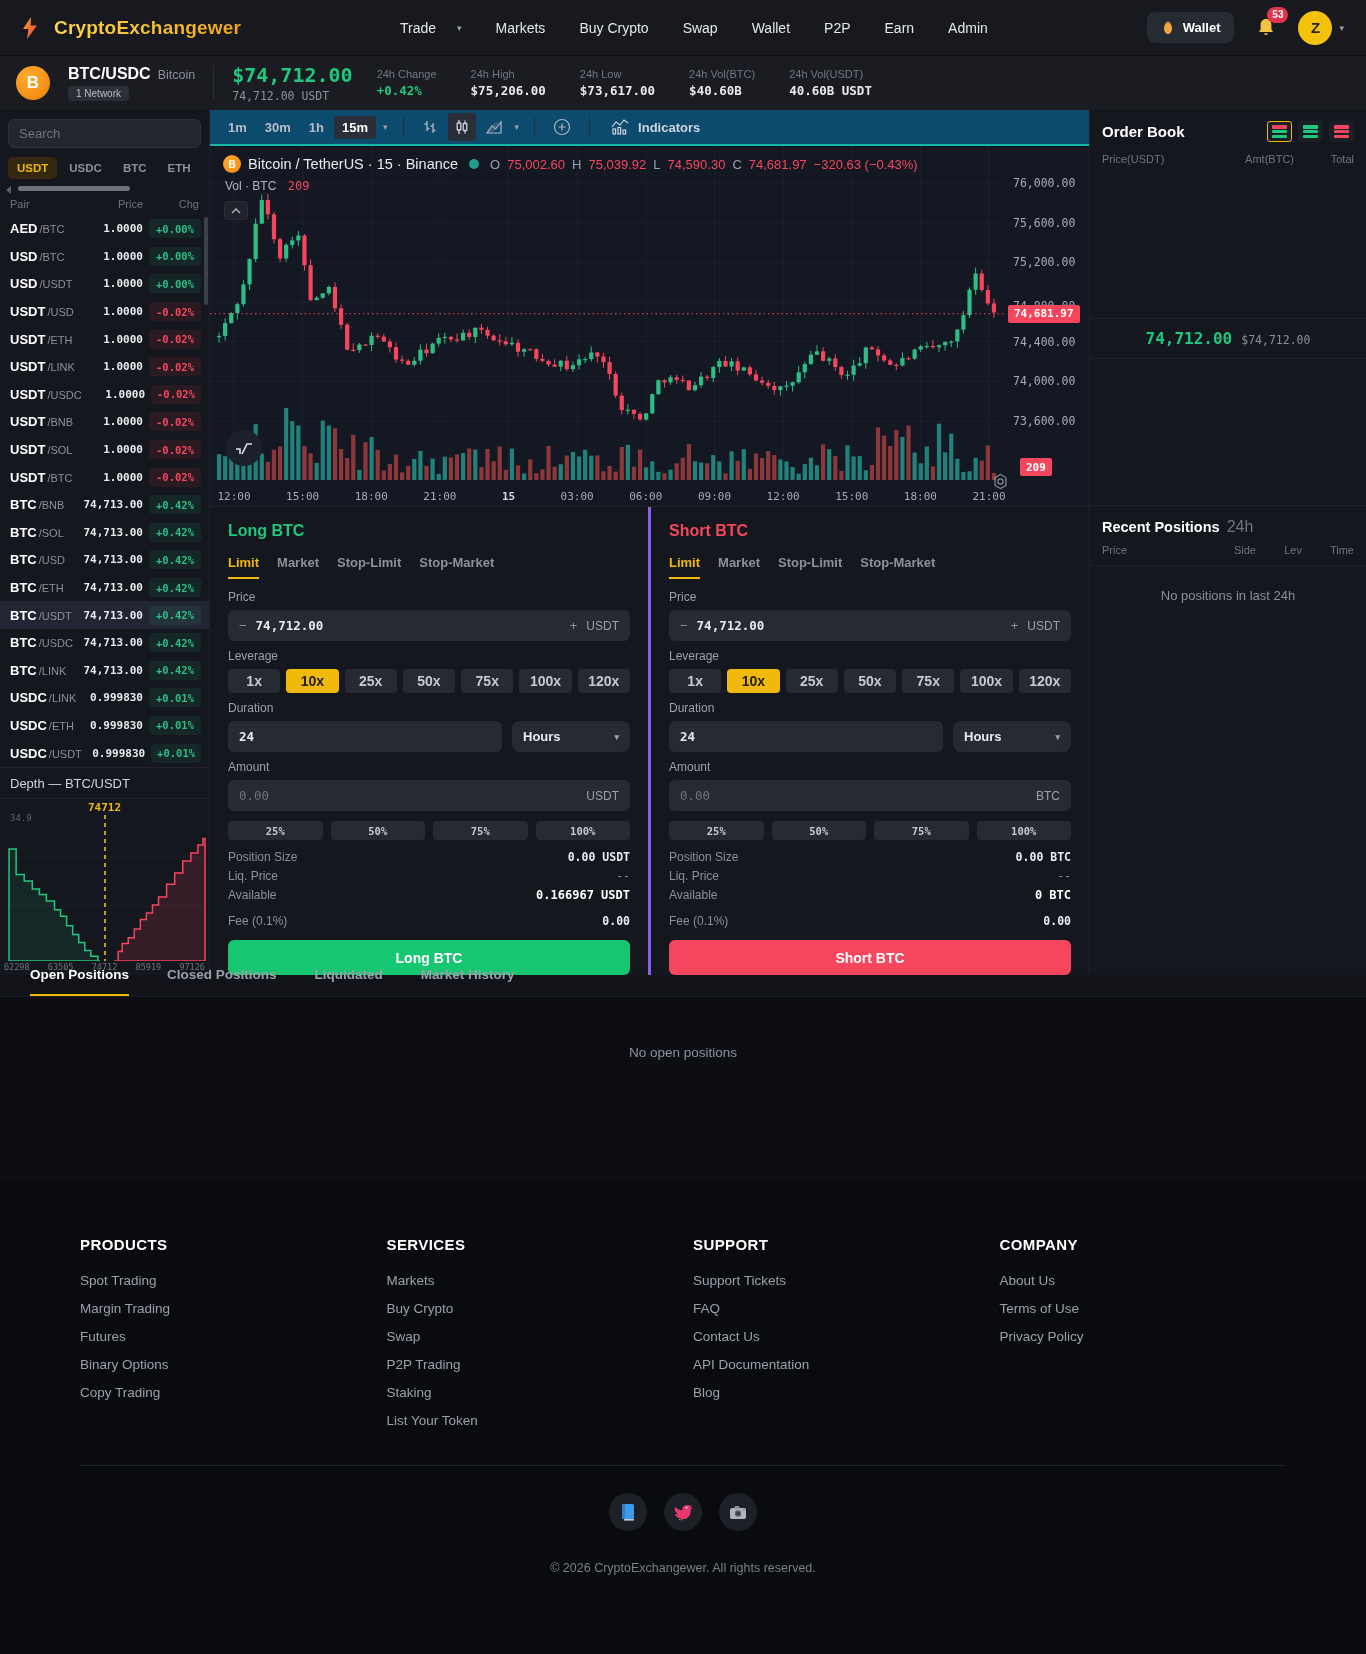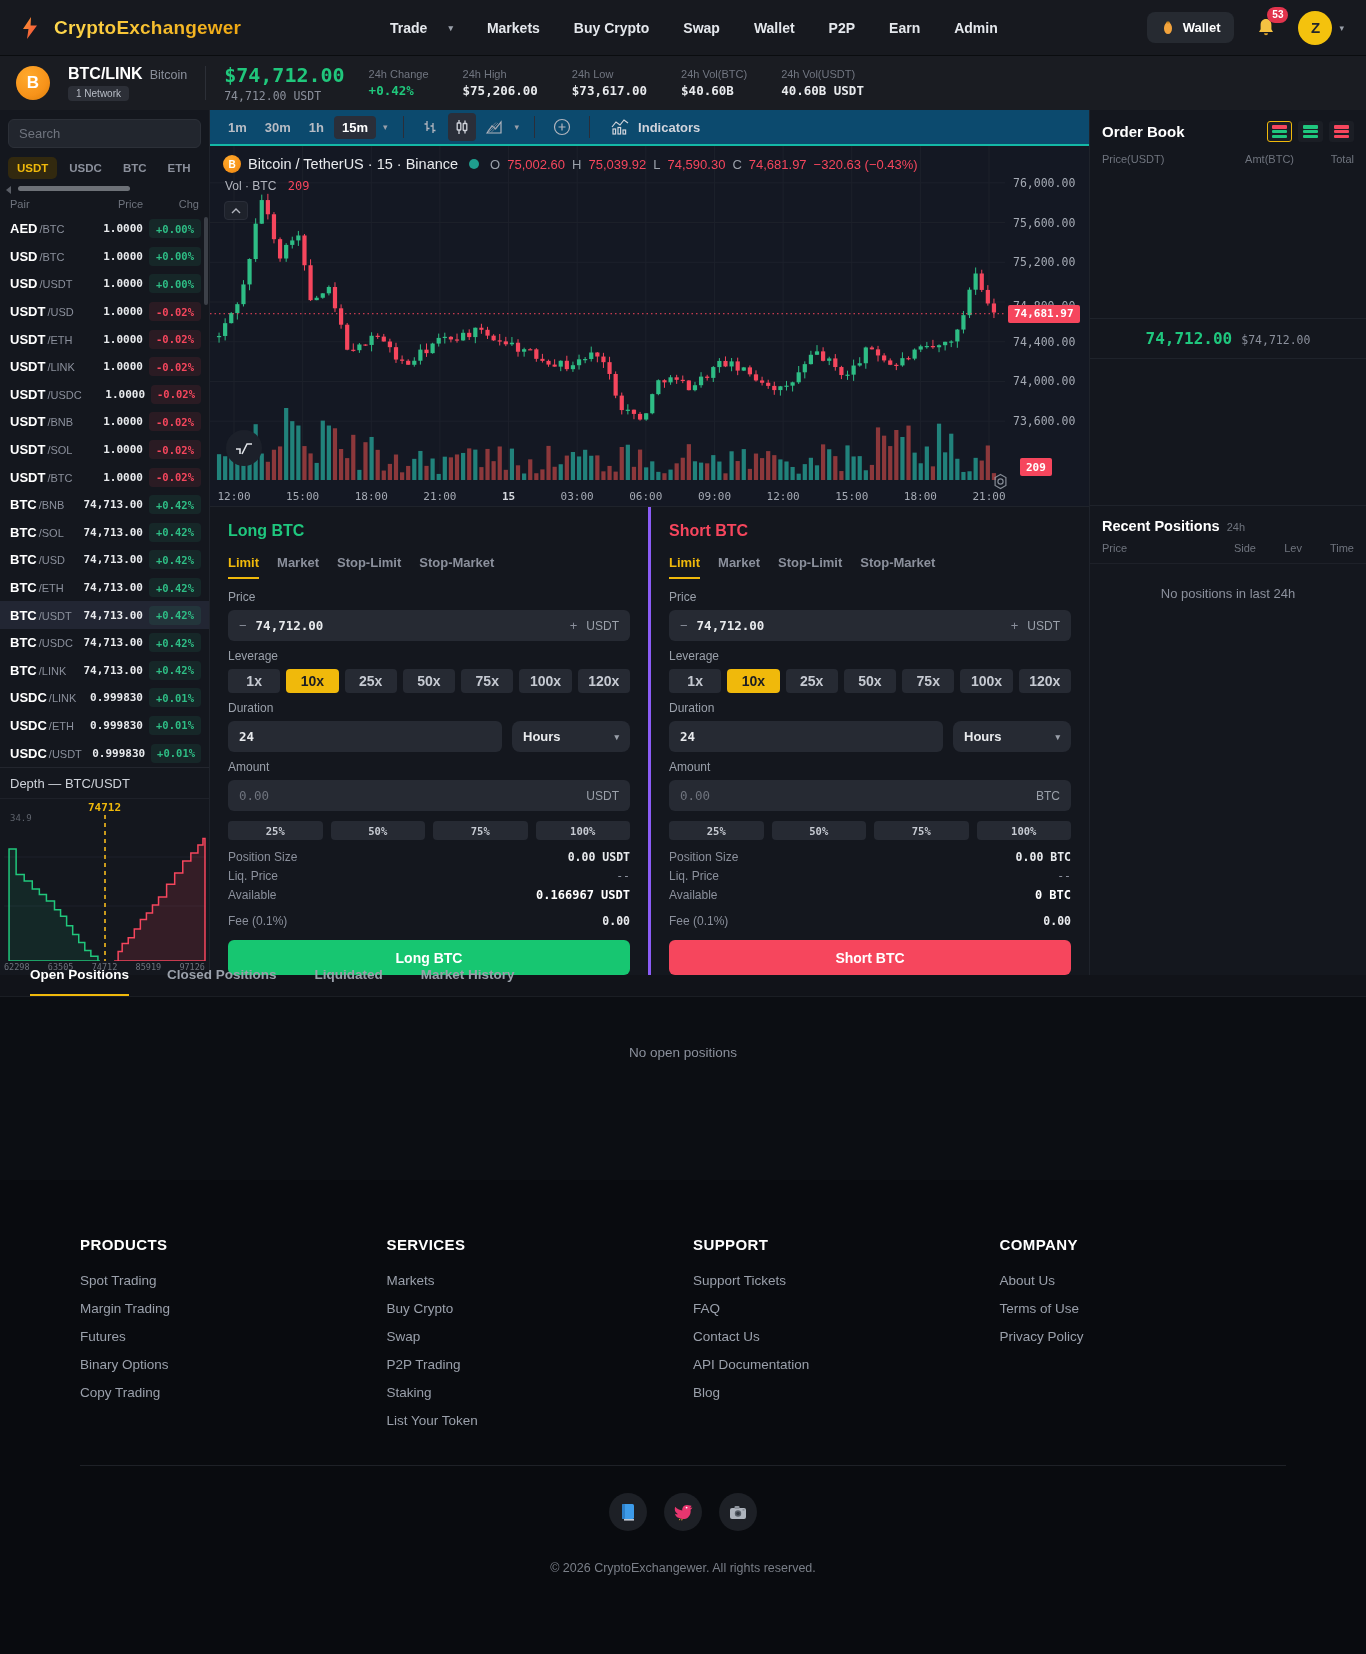--- a/index.html
+++ b/index.html
@@ -6,21 +6,21 @@
   html,body{background:#0c0e13}
   body{width:1366px;font-family:"Liberation Sans",sans-serif;color:#e8eaed;-webkit-font-smoothing:antialiased}
   .mono{font-family:"DejaVu Sans Mono",monospace}
   svg{display:block}
 
   
   .topnav{height:56px;background:#17191f;display:flex;align-items:center;padding:0 22px;border-bottom:1px solid #0a0c0f}
   .logo{display:flex;align-items:flex-end;gap:16px;cursor:pointer}
   .logo-text{font-weight:800;font-size:19px;background:linear-gradient(90deg,#ffd84d,#f0a812);-webkit-background-clip:text;background-clip:text;color:transparent;letter-spacing:.2px}
   .nav-links{display:flex;gap:34px;flex:1;justify-content:center;align-items:center}
-  .nav-link{color:#e4e7ec;font-size:14px;font-weight:700;cursor:pointer;display:flex;align-items:center;gap:21px;white-space:nowrap}
+  .nav-link{color:#e4e7ec;font-size:14px;font-weight:400;cursor:pointer;display:flex;align-items:center;gap:21px;white-space:nowrap}
   .nav-caret{font-size:9px;color:#9aa0aa}
   .nav-right{display:flex;align-items:center;gap:20px}
   .wallet-btn{display:flex;align-items:center;gap:8px;background:#262a31;border:none;border-radius:8px;padding:8px 14px;color:#fff;font-weight:700;font-size:13px;cursor:pointer;font-family:inherit}
   .bell-wrap{position:relative;cursor:pointer;padding:2px}
   .badge{position:absolute;top:-8px;right:-10px;background:#e2344d;color:#fff;border-radius:9px;font-size:10px;line-height:1;padding:3px 5px;font-weight:700}
   .avatar-wrap{display:flex;align-items:center;gap:7px;cursor:pointer}
   .avatar{width:34px;height:34px;border-radius:50%;background:#f4c20d;color:#23262c;font-weight:800;font-size:15px;display:flex;align-items:center;justify-content:center}
 
   
   .ticker{height:54px;background:#1a1c22;display:flex;align-items:center;padding:0 16px;gap:18px}
@@ -147,21 +147,21 @@
   .stripe{height:3.5px;border-radius:1px}
   .stripe.g{background:#1fc77e}.stripe.r{background:#f6465d}
   .ob-cols{display:flex;padding:2px 12px 6px;color:#6f747e;font-size:11px}
   .obc-price{flex:1}.obc-amt{width:80px;text-align:right}.obc-total{width:60px;text-align:right}
   .ob-spacer{flex:1}
   .ob-mid{border-top:1px solid #1f232b;border-bottom:1px solid #1f232b;padding:10px 12px;display:flex;align-items:baseline;gap:9px;justify-content:center}
   .ob-mid-price{color:#1fc77e;font-weight:800;font-size:16px}
   .ob-mid-usd{color:#8b909c;font-size:11.5px}
   .rp-head{padding:12px 12px 8px;display:flex;gap:7px;align-items:baseline}
   .rp-title{font-weight:800;color:#fff;font-size:14.5px}
-  .rp-badge{color:#6f747e;font-size:11px}
+  .rp-badge{color:#6f747e;font-size:16px}
   .rp-cols{display:flex;padding:0 12px 9px;color:#6f747e;font-size:11px;border-bottom:1px solid #1e2129}
   .rpc-price{flex:1}.rpc-side{width:52px;text-align:right}.rpc-lev{width:46px;text-align:right}.rpc-time{width:52px;text-align:right}
   .rp-empty{color:#8b909c;text-align:center;margin-top:22px;font-size:13px}
 
   
   .positions{background:#0c0e13;height:225px}
   .pos-tabs{display:flex;gap:38px;padding:0 30px;height:42px;align-items:stretch;background:#111319;border-bottom:1px solid #1b1e24}
   .pos-tab{color:#9aa0aa;font-size:13.5px;font-weight:600;display:flex;align-items:center;border-bottom:2px solid transparent;cursor:pointer}
   .pos-tab.active{color:#fff;border-bottom-color:#f0b90b}
   .pos-empty{text-align:center;color:#8b909c;font-size:13.5px;padding-top:48px}
@@ -238,21 +238,21 @@
       <div class="avatar">Z</div>
       <span class="nav-caret">▾</span>
     </div>
   </div>
 </nav>
 
 <header class="ticker">
   <div class="btc-circle">B</div>
   <div class="pair-block">
     <div class="pair-line">
-      <span class="pair-name">BTC/LINK</span>
+      <span class="pair-name">BTC/USDC</span>
       <span class="pair-sub">Bitcoin</span>
     </div>
     <span class="network-badge">1 Network</span>
   </div>
   <div class="tick-div"></div>
   <div class="price-block">
     <span class="big-price mono">$74,712.00</span>
     <span class="sub-price mono">74,712.00 USDT</span>
   </div>
   <div class="ticker-stats" id="ticker-stats">

